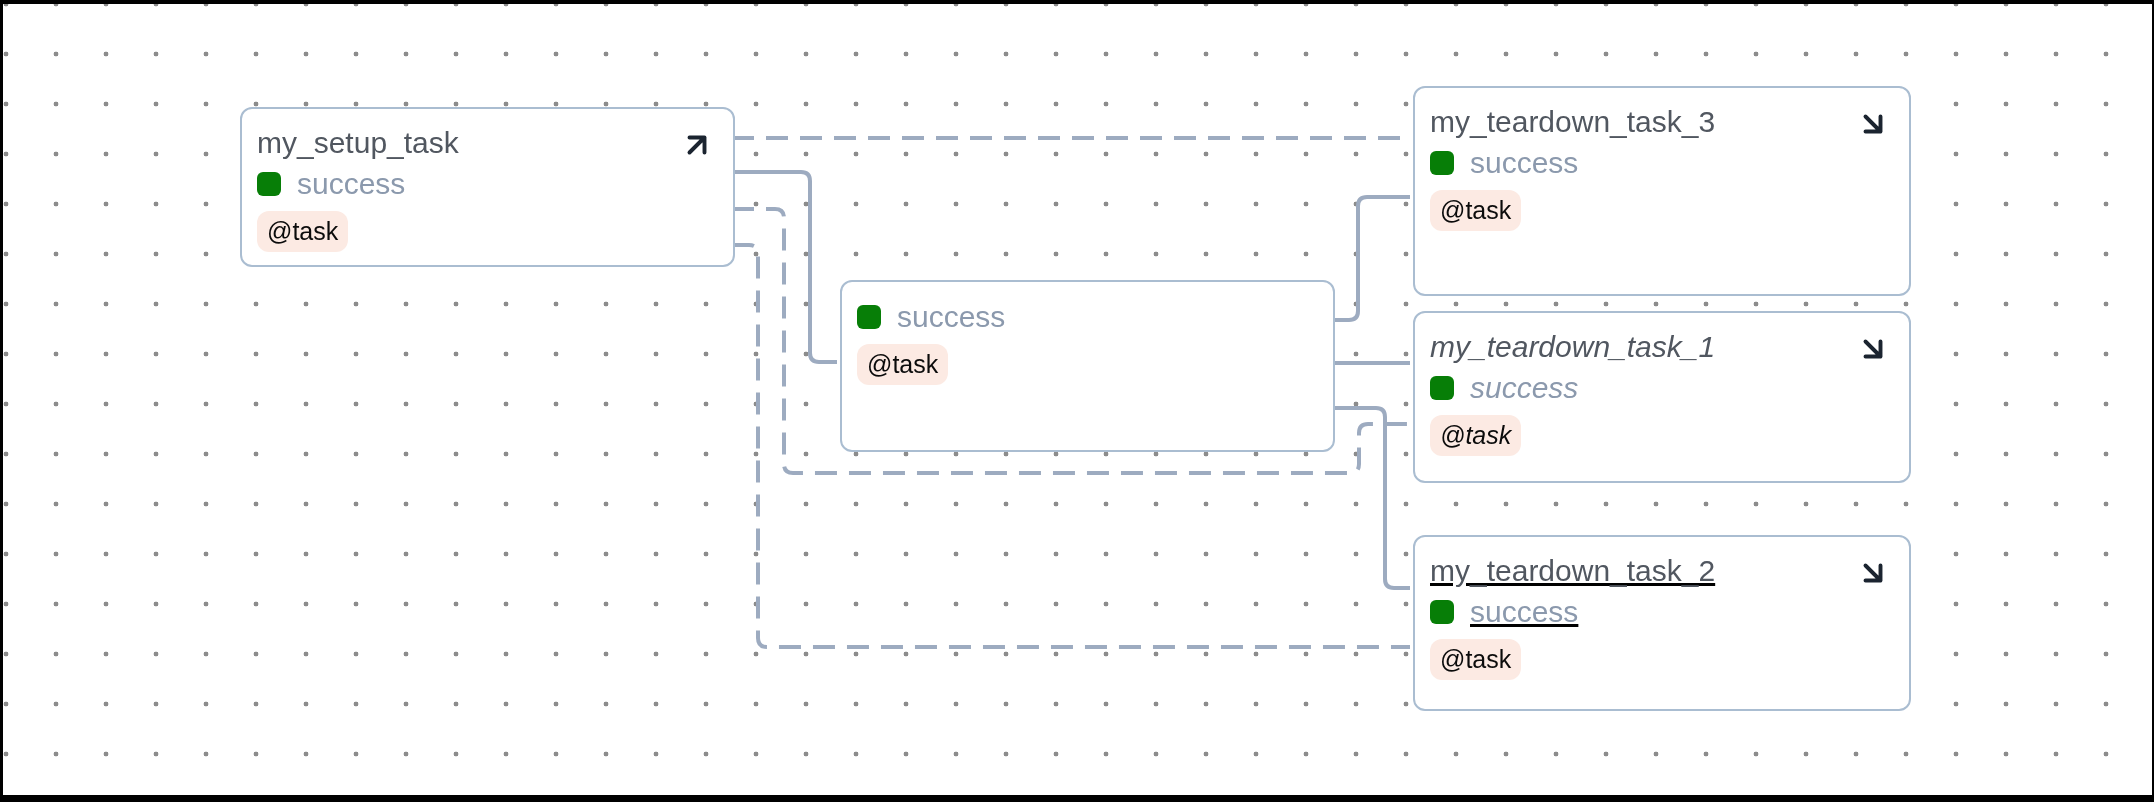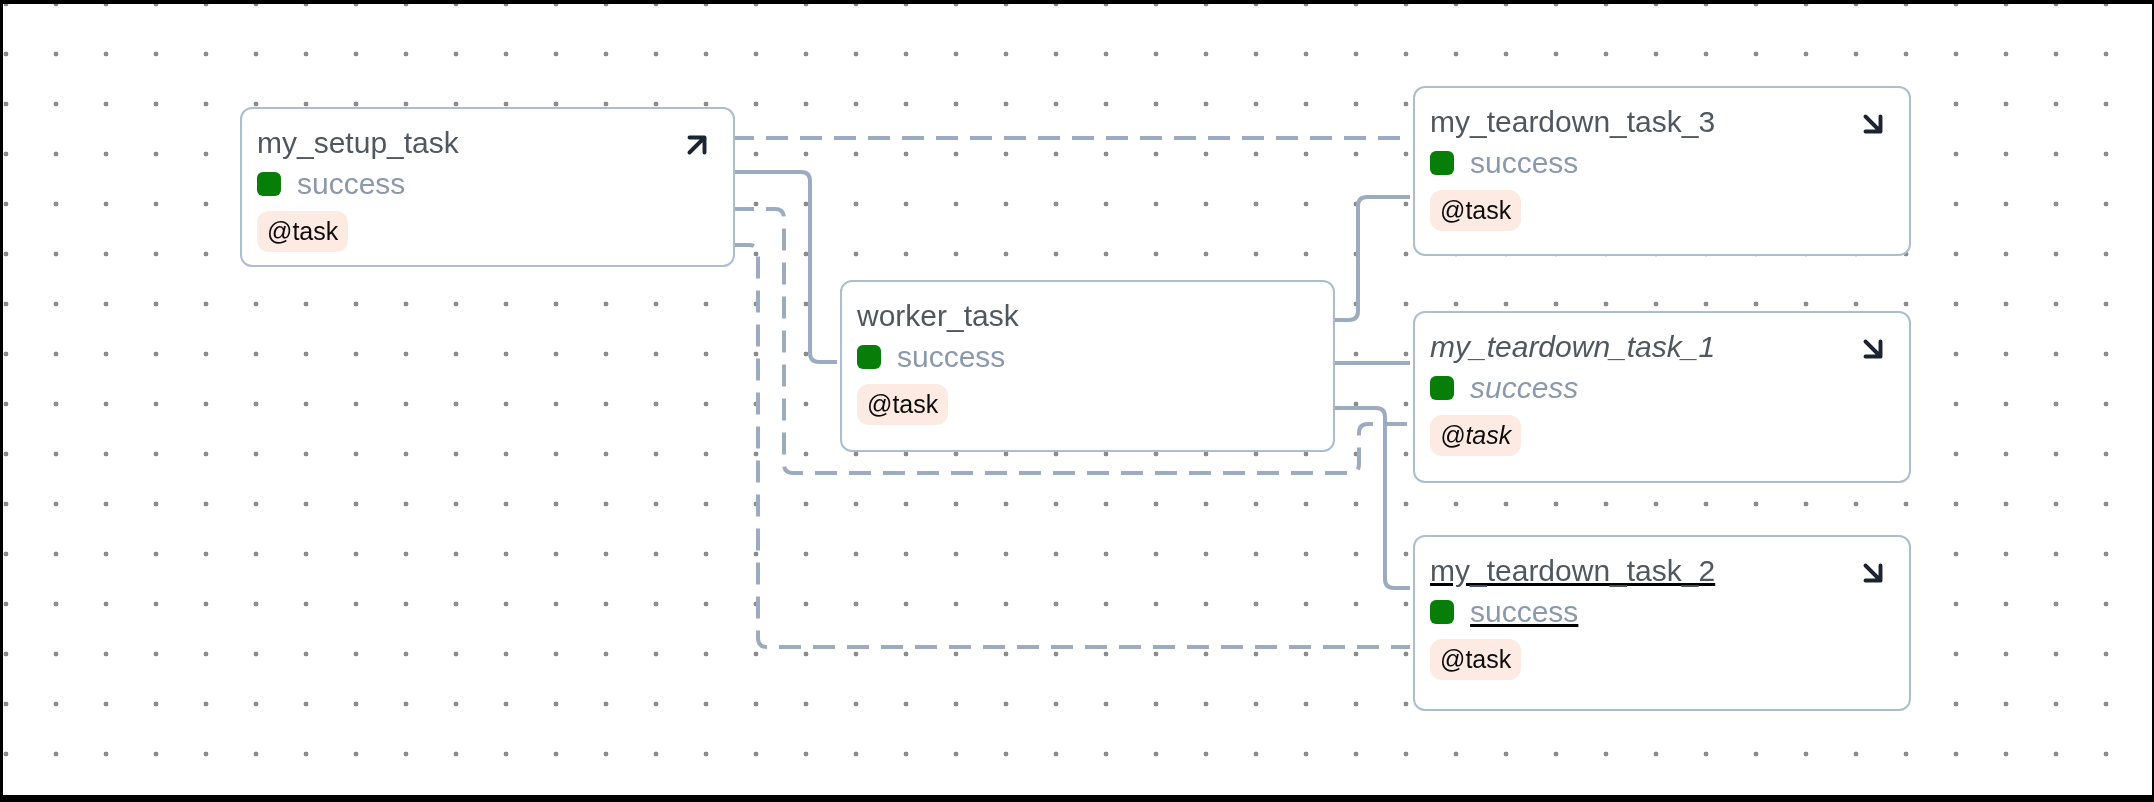--- a/index.html
+++ b/index.html
@@ -113,31 +113,28 @@
       </span>
     </div>
     <div class="node-status">
       <span class="status-square"></span>
       <span class="status-text">success</span>
     </div>
     <span class="badge">@task</span>
   </article>
 
   <article class="node" style="left: 837px; top: 276px; width: 495px; height: 172px;">
-    <div class="node-head">
-      <h3 class="node-title">worker_task</h3>
-    </div>
     <div class="node-status">
       <span class="status-square"></span>
       <span class="status-text">success</span>
     </div>
     <span class="badge">@task</span>
   </article>
 
-  <article class="node" style="left: 1410px; top: 82px; width: 498px; height: 170px;">
+  <article class="node" style="left: 1410px; top: 82px; width: 498px; height: 210px;">
     <div class="node-head">
       <h3 class="node-title">my_teardown_task_3</h3>
       <span class="corner-icon">
         <svg viewBox="0 0 24 24">
             <path d="M7 7 L17 17 M17 7 L17 17 L7 17"></path>
           </svg>
       </span>
     </div>
     <div class="node-status">
       <span class="status-square"></span>

